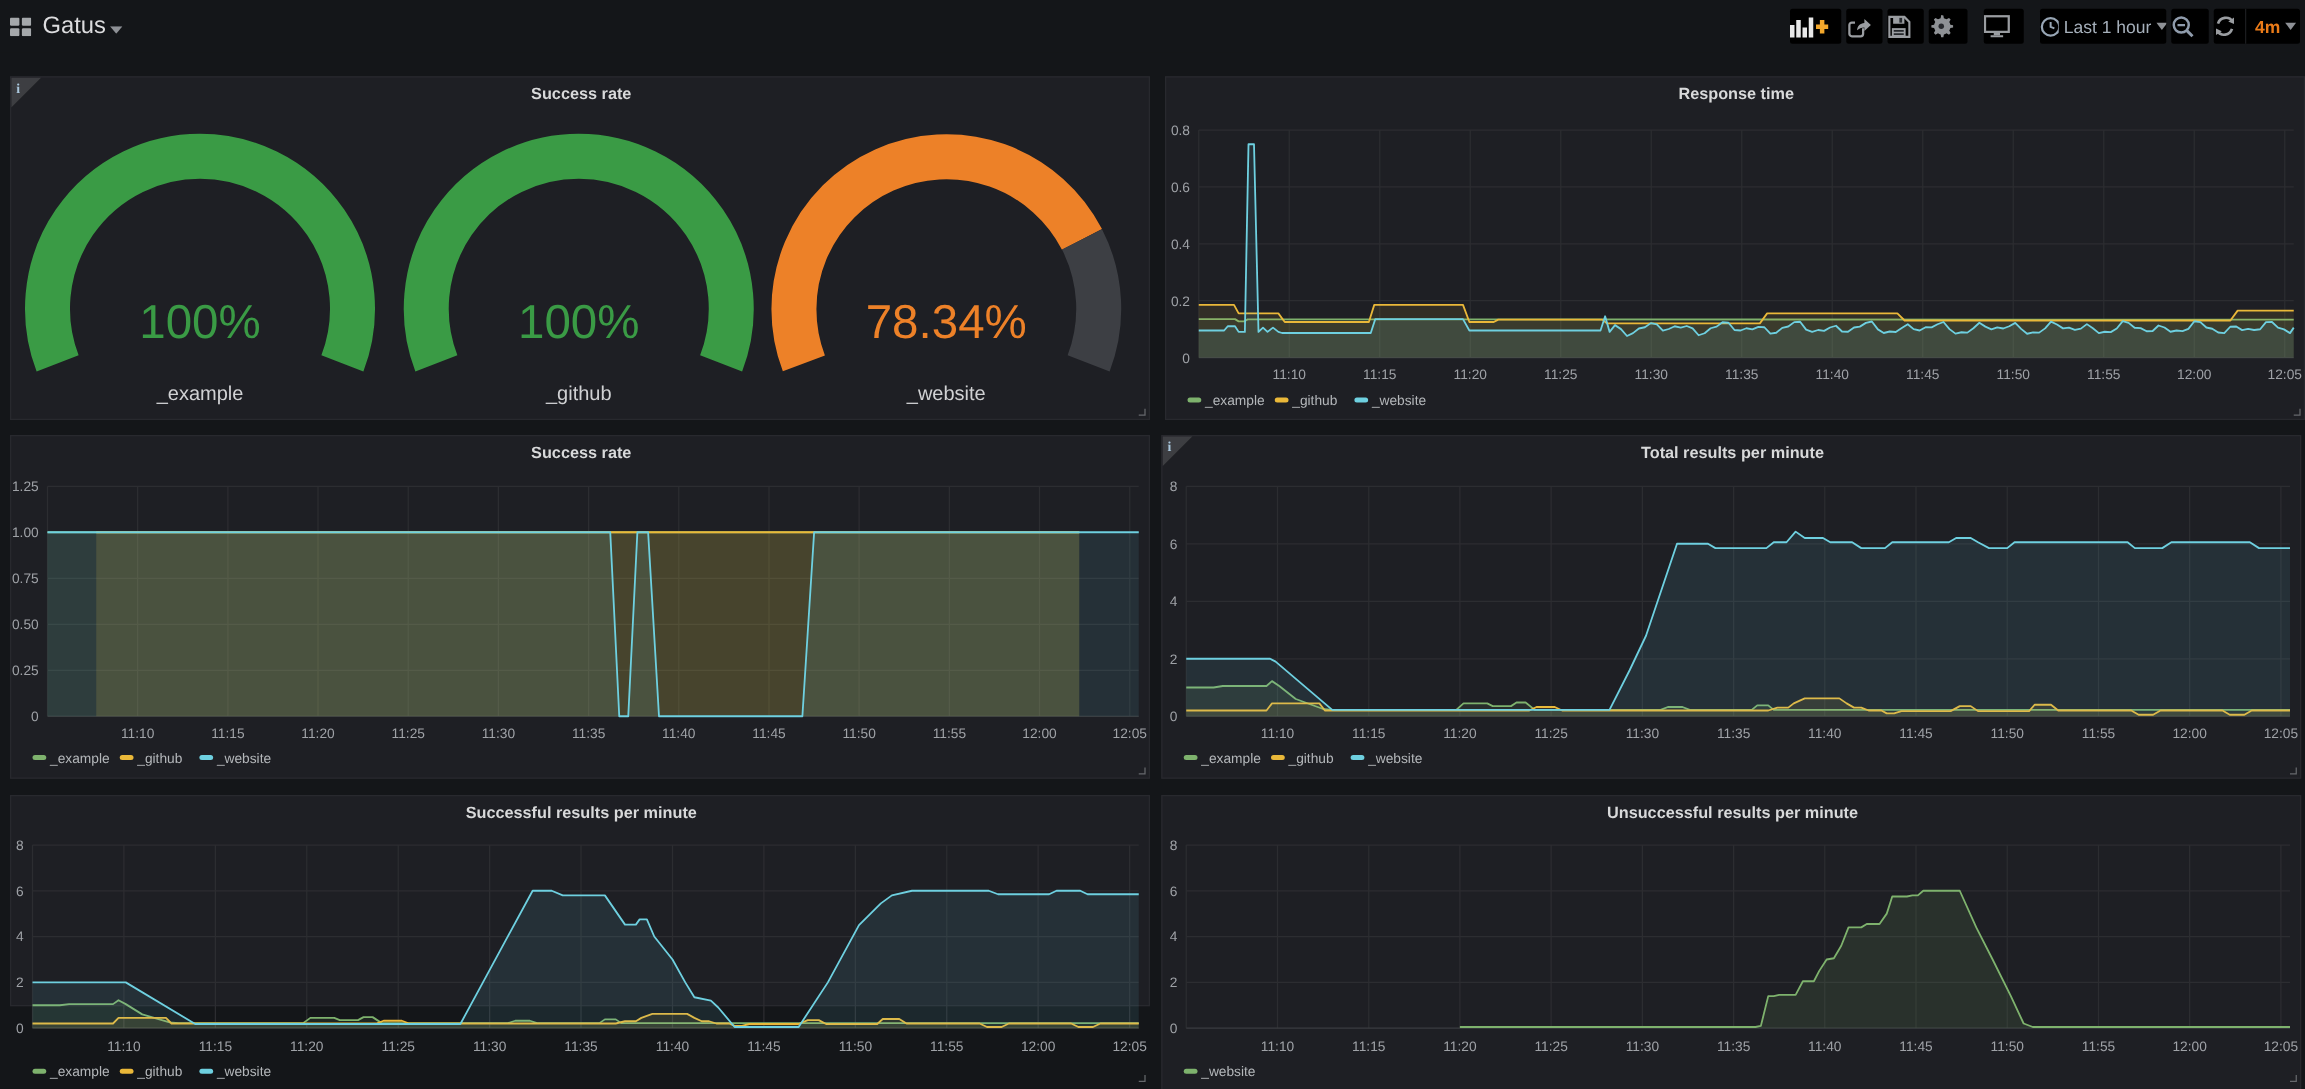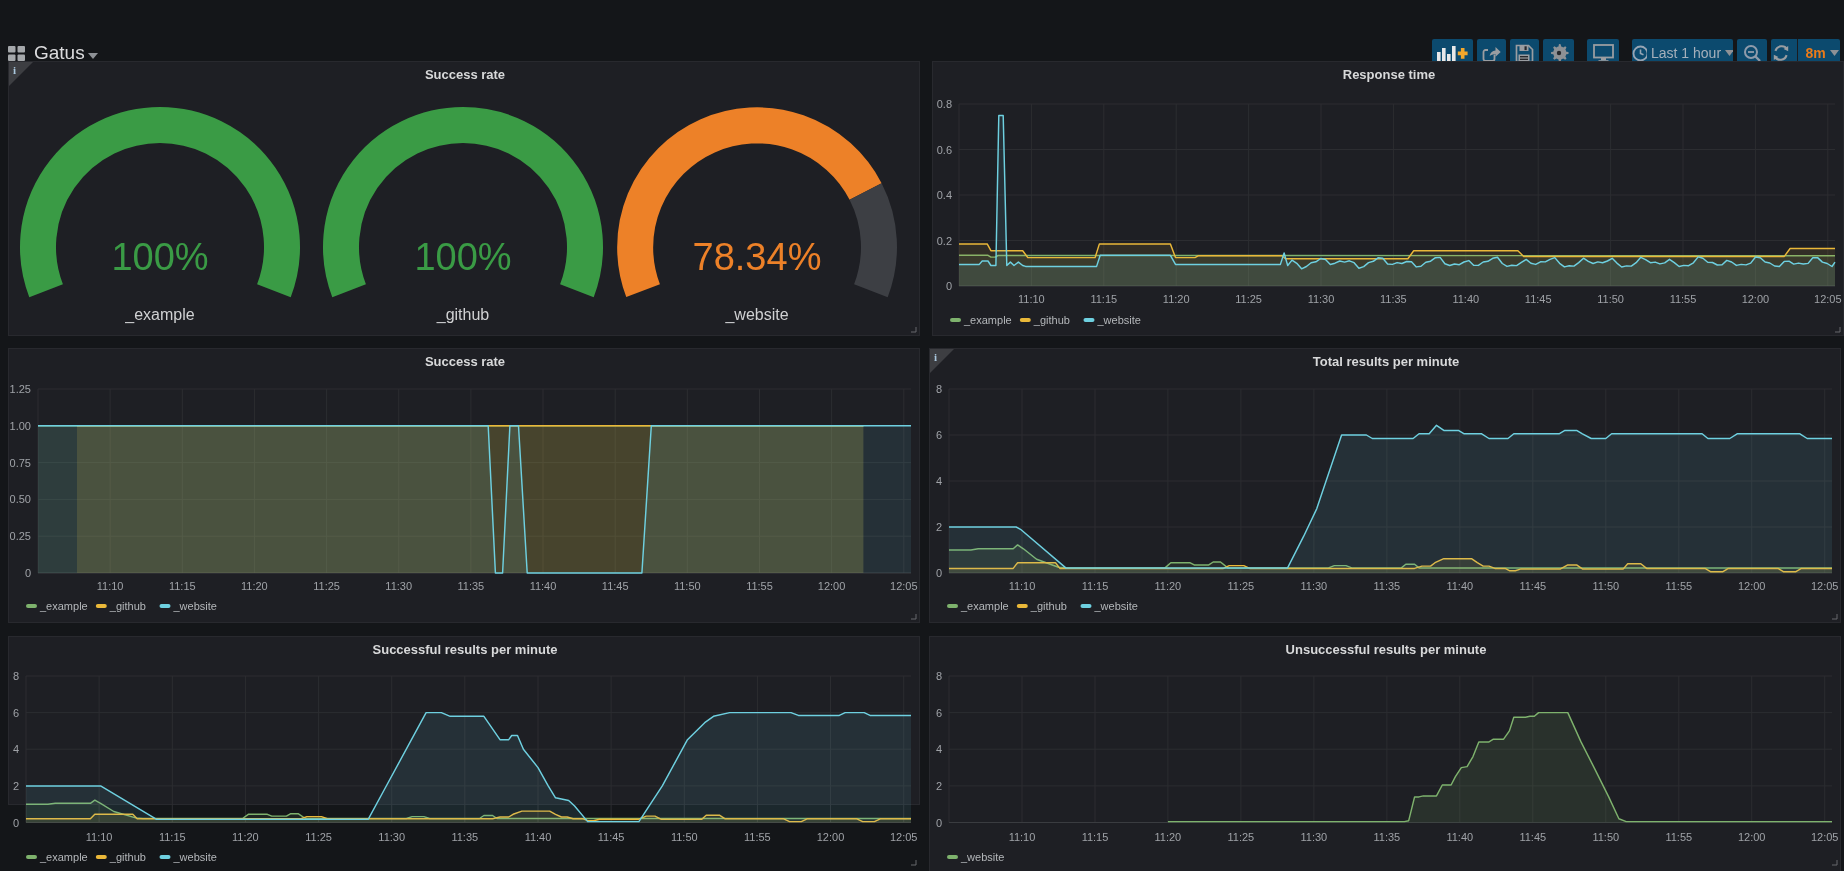--- a/index.html
+++ b/index.html
@@ -1,20 +1,20 @@
 <!DOCTYPE html>
 <html><head><meta charset="utf-8"><style>
 * { margin:0; padding:0; box-sizing:border-box; }
 html,body { width:1844px; height:871px; background:#141619; font-family:"Liberation Sans", sans-serif; overflow:hidden; }
-#nav { position:absolute; left:0; top:0; width:1844px; height:42px; background:#141619;margin-top:32px; }
+#nav { position:absolute; left:0; top:0; width:1844px; height:42px; background:#141619; }
 #gridicon { position:absolute; left:8px; top:14px; }
 #title { position:absolute; left:34px; top:10px; font-size:19px; color:#dcdcde; }
 #titlecaret { position:absolute; left:88px; top:21px; }
-.nbtn { position:absolute; top:7px; height:28px; background:#0c4a6e; border-radius:2px;
-        display:flex; align-items:center; justify-content:center; gap:4px; }
+.nbtn { position:absolute; top:7px; height:28px; background:#000000; border-radius:2px;
+        display:flex; align-items:center; gap:4px; }
 .ltxt { color:#a6b0bb; font-size:14px; white-space:nowrap; }
 .om { color:#eb7b18; font-size:14px; font-weight:bold; }
 .vdiv { width:1px; height:28px; background:#1b1c1f; margin:0 3px; }
 .panel { position:absolute; background:#1e1f24; border:1px solid #28292e; }
 .panel svg { position:absolute; left:0; top:0; }
 </style></head><body>
 <div id="nav">
     <svg id="gridicon" width="17" height="15">
       <rect x="0" y="0" width="7.5" height="6.5" rx="1" fill="#a5a8ab"></rect>
       <rect x="9.5" y="0" width="7.5" height="6.5" rx="1" fill="#a5a8ab"></rect>
@@ -85,21 +85,21 @@
     <div class="nbtn" style="left:1771px;width:69px;">
       <svg width="18" height="18">
         <g fill="none" stroke="#9a9da1" stroke-width="2.1">
           <path d="M15.2 5.2 a6.6 6.6 0 0 0 -11.8 1.7"></path>
           <path d="M2.8 12.8 a6.6 6.6 0 0 0 11.8 -1.7"></path>
         </g>
         <polygon points="16.2,2.0 16.2,7.2 11.6,5.1" fill="#9a9da1"></polygon>
         <polygon points="1.8,16.0 1.8,10.8 6.4,12.9" fill="#9a9da1"></polygon>
       </svg>
       <span class="vdiv"></span>
-      <span class="om">8m</span>
+      <span class="om">4m</span>
       <svg width="9" height="6">
         <polygon points="0,0 9,0 4.5,6" fill="#8e9196"></polygon>
       </svg>
     </div>
   </div>
 <div class="panel" style="left:8px;top:61px;width:912px;height:275px">
     <svg width="912" height="275">
       <text x="456.0" y="17" text-anchor="middle" font-size="13" font-weight="bold" fill="#d8d9da">Success rate</text>
       <path d="M 37.1 228.7 A 122.0 122.0 0 1 1 264.9 228.7" fill="none" stroke="#3a9b45" stroke-width="36"></path>
       <text x="151" y="208" text-anchor="middle" font-size="38" fill="#3a9b45">100%</text>

